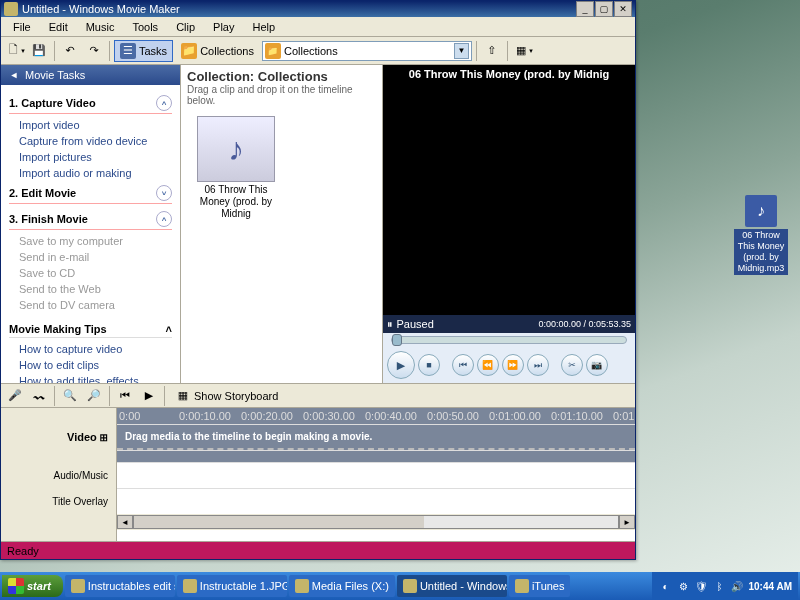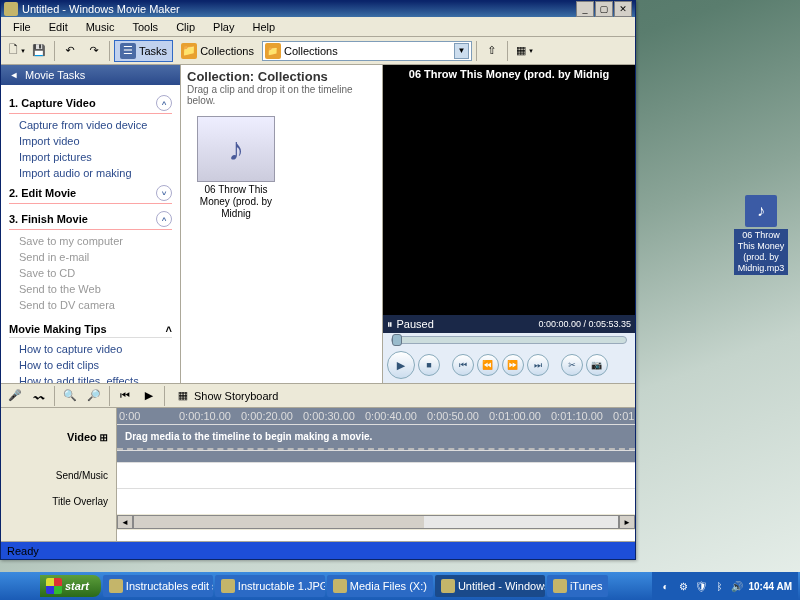--- a/index.html
+++ b/index.html
@@ -62,23 +62,23 @@
 .tl-ruler { height: 16px; background: #7a869a; color: #ddd; display: flex; font-size: 9px; position: relative; }
 .tl-ruler .tick { position: absolute; top: 2px; }
 .tl-track { height: 26px; border-top: 1px solid #ddd; position: relative; }
 .tl-track.video { background: #7a869a; }
 .tl-track.video .hint { color: #fff; font-weight: bold; font-size: 10px; padding: 6px 8px; }
 .tl-track.video .dashed { position: absolute; bottom: 0; left: 0; right: 0; border-top: 2px dashed #bbb; }
 .tl-scroll { height: 16px; background: #ece9d8; display: flex; align-items: center; }
 .tl-scroll .arrow { width: 16px; height: 14px; background: #d4d0c8; border: 1px solid #888; display: flex; align-items: center; justify-content: center; font-size: 8px; }
 .tl-scroll .track { flex: 1; height: 14px; background: #e8e8e8; border: 1px solid #888; position: relative; }
 .tl-scroll .thumb { position: absolute; left: 0; top: 0; height: 100%; width: 60%; background: #d4d0c8; }
-.statusbar { height: 18px; background: #1d4ed8; border-top: 1px solid #aca899; padding: 1px 6px; font-size: 10px; display: flex; align-items: center; }
+.statusbar { height: 18px; background: #be185d; border-top: 1px solid #aca899; padding: 1px 6px; font-size: 10px; display: flex; align-items: center; }
 .taskbar { position: absolute; bottom: 0; left: 0; right: 0; height: 28px; background: linear-gradient(#3b8ade, #1a5bb5); display: flex; align-items: center; padding: 0 2px; gap: 2px; }
-.start-btn { background: linear-gradient(#5c9e3b, #2b6a1a); color: #fff; font-weight: bold; padding: 3px 12px 3px 6px; border-radius: 0 8px 8px 0; display: flex; align-items: center; gap: 3px; cursor: pointer; font-style: italic; margin-left: 38px; }
+.start-btn { background: linear-gradient(#5c9e3b, #2b6a1a); color: #fff; font-weight: bold; padding: 3px 12px 3px 6px; border-radius: 0 8px 8px 0; display: flex; align-items: center; gap: 3px; cursor: pointer; font-style: italic; }
 .start-btn .flag { width: 16px; height: 16px; background: conic-gradient(#d33 0 25%, #3b3 0 50%, #33d 0 75%, #dd3 0); border-radius: 2px; }
 .tb-item { background: #2b6ac5; color: #fff; padding: 3px 6px; height: 22px; display: flex; align-items: center; gap: 3px; cursor: pointer; font-size: 10px; max-width: 110px; white-space: nowrap; overflow: hidden; border-radius: 2px; }
 .tb-item.active { background: #1a4a8b; }
 .tb-item .ico { width: 14px; height: 14px; background: #c4b56a; border-radius: 2px; flex-shrink: 0; }
 .tray { margin-left: auto; background: #1a5bb5; display: flex; align-items: center; gap: 4px; padding: 0 6px; height: 100%; color: #fff; }
 .tray .ticon { width: 14px; height: 14px; display: flex; align-items: center; justify-content: center; font-size: 10px; }
 .tray .clock { font-size: 10px; font-weight: bold; }
 </style>
 </head>
 <body>
@@ -155,22 +155,22 @@
     <div class="tasks-pane">
       <div class="tasks-hdr">
         <span class="back">◄</span>
         <span>Movie Tasks</span>
       </div>
       <div class="tasks-body">
         <div class="task-section-hdr">
           <span>1. Capture Video</span>
           <span class="chev">˄</span>
         </div>
+        <div class="task-link">Import video</div>
         <div class="task-link">Capture from video device</div>
-        <div class="task-link">Import video</div>
         <div class="task-link">Import pictures</div>
         <div class="task-link">Import audio or making</div>
 
         <div class="task-section-hdr">
           <span>2. Edit Movie</span>
           <span class="chev">˅</span>
         </div>
 
         <div class="task-section-hdr">
           <span>3. Finish Movie</span>
@@ -256,21 +256,21 @@
       <div class="tbtn-labeled">
         <span class="icon-sm">▦</span>
         <span>Show Storyboard</span>
       </div>
     </div>
     <div class="tl-tracks">
       <div class="tl-labels">
         <div class="row ruler"></div>
         <div class="row video"><span>Video</span>&nbsp;⊞</div>
         <div class="row" style="height:12px;"></div>
-        <div class="row">Send/Music</div>
+        <div class="row">Audio/Music</div>
         <div class="row">Title Overlay</div>
       </div>
       <div class="tl-content">
         <div class="tl-ruler">
           <span class="tick" style="left:2px;">0:00</span>
           <span class="tick" style="left:62px;">0:00:10.00</span>
           <span class="tick" style="left:124px;">0:00:20.00</span>
           <span class="tick" style="left:186px;">0:00:30.00</span>
           <span class="tick" style="left:248px;">0:00:40.00</span>
           <span class="tick" style="left:310px;">0:00:50.00</span>

